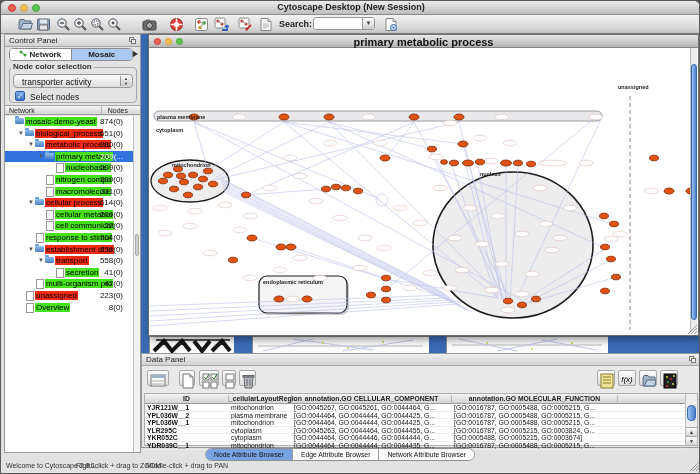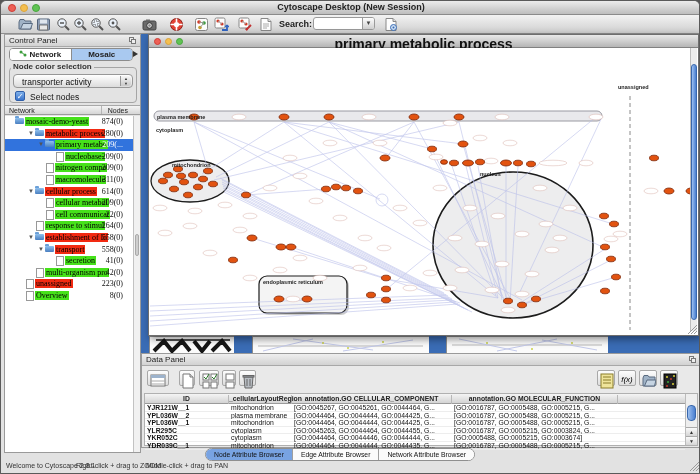--- a/index.html
+++ b/index.html
@@ -51,42 +51,42 @@
   .checkbox::before{content:"✓";}
   .checklbl{position:absolute;left:15px;top:1px;font-size:8.5px;color:#111;white-space:nowrap;}
   .treehead{position:absolute;left:0;top:70px;width:135px;height:10px;background:linear-gradient(#f4f4f4,#d6d6d6);
     border-top:1px solid #a8a8a8;border-bottom:1px solid #9b9b9b;font-size:7px;color:#222;}
   .treehead .c1{position:absolute;left:4px;top:1px;}
   .treehead .c2{position:absolute;right:12px;top:1px;}
   .treehead .sep{position:absolute;left:96px;top:0;bottom:0;width:1px;background:#b5b5b5;}
   .treebody{position:absolute;left:0;top:81px;width:128px;bottom:0;background:#fff;}
   .treescroll{position:absolute;right:0;top:81px;width:7px;bottom:0;background:#f1f1f1;border-left:1px solid #c2c2c2;}
   .treescroll .th{position:absolute;left:1px;right:1px;top:118px;height:22px;background:#cfcfcf;border:1px solid #aaa;border-radius:3px;}
-  .trow{position:relative;height:11.6px;font-size:8px;line-height:11.6px;white-space:nowrap;font-family:Liberation Serif, serif;}
+  .trow{position:relative;height:11.6px;font-size:8px;line-height:11.6px;white-space:nowrap;}
   .trow.sel{background:#3173dd;}
   .arr{display:inline-block;width:8px;color:#555;font-size:6px;vertical-align:top;text-align:center;}
   .exp .arr::before{content:"▼";}
   .ticn{display:inline-block;width:10px;height:8px;vertical-align:-1px;position:relative;}
   .folder .ticn::before{content:"";position:absolute;left:0;top:1px;width:9px;height:6px;border-radius:1px;
     background:linear-gradient(#8fc0ee,#4a7fc0);}
   .folder .ticn::after{content:"";position:absolute;left:0;top:-1px;width:4px;height:2px;border-radius:1px 1px 0 0;background:#6ba0d8;}
   .file .ticn::before{content:"";position:absolute;left:1px;top:0px;width:6px;height:8px;background:#fff;border:1px solid #999;}
   .tlabel{color:#000;padding:0 1px;}
   .tcount{position:absolute;right:10px;top:0;color:#111;}
   .sel .tcount{color:#fff;}
   .lv0{padding-left:2px;} .lv1{padding-left:12px;} .lv2{padding-left:22px;} .lv3{padding-left:32px;} .lv4{padding-left:42px;}
   
   .desktop{position:absolute;left:140px;top:33px;width:558px;height:319px;background:#3a6cb5;}
   .netwin{position:absolute;left:7px;top:0;width:551px;height:302px;background:#fff;
     border:1px solid #6e6e6e;box-shadow:2px 3px 8px rgba(0,0,0,.45);}
   .nw-titlebar{position:absolute;left:0;top:0;right:0;height:13px;background:linear-gradient(#e9e9e9,#b5b5b5);
     border-bottom:1px solid #818181;}
   .nw-titlebar .tl{top:3px;width:7px;height:7px;}
   .nw-titlebar .tl.r{left:5px;} .nw-titlebar .tl.y{left:16px;} .nw-titlebar .tl.g{left:27px;}
-  .nw-title{position:absolute;left:0;right:0;top:1px;text-align:center;font-size:14px;font-weight:bold;color:#111;}
+  .nw-title{position:absolute;left:0;right:0;top:1px;text-align:center;font-size:11px;font-weight:bold;color:#111;}
   .canvas{position:absolute;left:1px;top:13px;width:541px;height:284px;background:#fff;overflow:hidden;}
   .vscroll{position:absolute;right:1px;top:13px;width:7px;bottom:4px;background:#ececec;border-left:1px solid #bdbdbd;}
   .vscroll .thumb{position:absolute;left:0;right:0;top:16px;height:256px;border-radius:3px;
     background:linear-gradient(90deg,#9dc0f0,#4a7fd0);border:1px solid #3867ad;}
   .nw-grip{position:absolute;right:0;bottom:0;width:12px;height:11px;}
   
   .sliver{position:absolute;background:#fbfbfb;border-top:1px solid #8d8d8d;border-left:1px solid #8d8d8d;height:17px;top:302px;overflow:hidden;}
   
   .dpanel{position:absolute;left:140px;top:352px;width:560px;height:95px;background:#e6e6e6;border:1px solid #9a9a9a;}
   .dtools{position:absolute;left:0;right:0;top:12px;height:27px;background:#e9e9e9;}
@@ -496,20 +496,21 @@
     </div>
 
     <div class="treehead">
       <span class="c1">Network</span>
       <span class="sep"></span>
       <span class="c2">Nodes</span>
     </div>
 
     <div class="treebody">
       <div class="trow lv0 folder"><span class="arr"></span><span class="ticn"></span><span class="tlabel" style="background: rgb(70, 225, 26);">mosaic-demo-yeast</span><span class="tcount">874(0)</span></div>
+      <div class="trow lv1 folder exp"><span class="arr"></span><span class="ticn"></span><span class="tlabel" style="background: rgb(242, 42, 18);">biological_process</span><span class="tcount">651(0)</span></div>
       <div class="trow lv2 folder exp"><span class="arr"></span><span class="ticn"></span><span class="tlabel" style="background: rgb(242, 42, 18);">metabolic process</span><span class="tcount">280(0)</span></div>
       <div class="trow lv3 folder exp sel"><span class="arr"></span><span class="ticn"></span><span class="tlabel" style="background: rgb(70, 225, 26);">primary metabo</span><span class="tcount">209(...</span></div>
       <div class="trow lv4 file"><span class="arr"></span><span class="ticn"></span><span class="tlabel" style="background: rgb(70, 225, 26);">nucleobase-</span><span class="tcount">209(0)</span></div>
       <div class="trow lv3 file"><span class="arr"></span><span class="ticn"></span><span class="tlabel" style="background: rgb(70, 225, 26);">nitrogen compo</span><span class="tcount">209(0)</span></div>
       <div class="trow lv3 file"><span class="arr"></span><span class="ticn"></span><span class="tlabel" style="background: rgb(70, 225, 26);">macromolecule</span><span class="tcount">311(0)</span></div>
       <div class="trow lv2 folder exp"><span class="arr"></span><span class="ticn"></span><span class="tlabel" style="background: rgb(242, 42, 18);">cellular process</span><span class="tcount">614(0)</span></div>
       <div class="trow lv3 file"><span class="arr"></span><span class="ticn"></span><span class="tlabel" style="background: rgb(70, 225, 26);">cellular metabol</span><span class="tcount">209(0)</span></div>
       <div class="trow lv3 file"><span class="arr"></span><span class="ticn"></span><span class="tlabel" style="background: rgb(70, 225, 26);">cell communicat</span><span class="tcount">22(0)</span></div>
       <div class="trow lv2 file"><span class="arr"></span><span class="ticn"></span><span class="tlabel" style="background: rgb(70, 225, 26);">response to stimul</span><span class="tcount">264(0)</span></div>
       <div class="trow lv2 folder exp"><span class="arr"></span><span class="ticn"></span><span class="tlabel" style="background: rgb(242, 42, 18);">establishment of lo</span><span class="tcount">558(0)</span></div>

